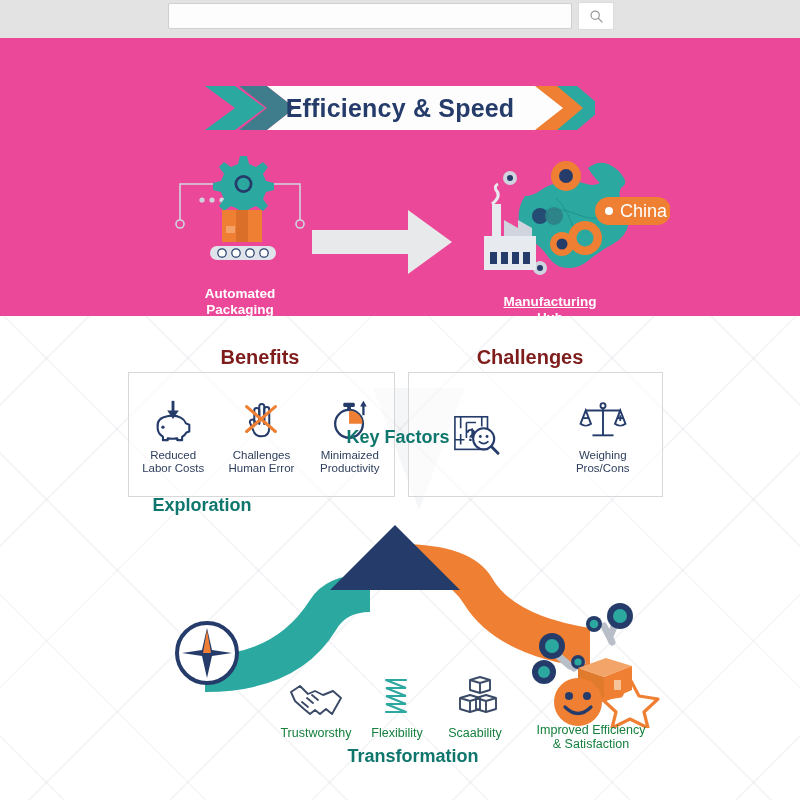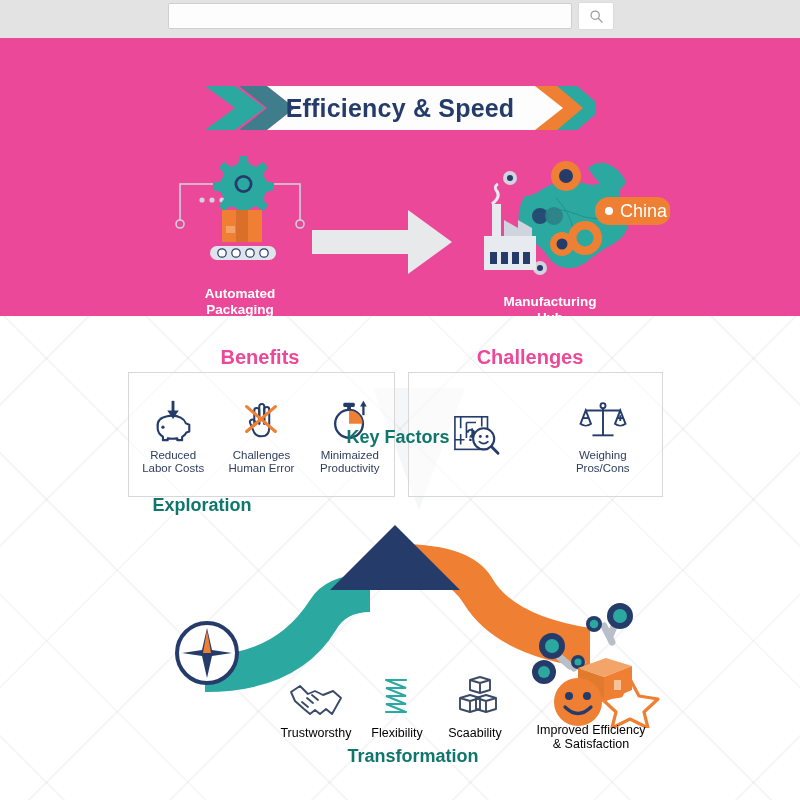--- a/index.html
+++ b/index.html
@@ -43,36 +43,36 @@
     position:absolute;left:0;top:0;width:390px;height:52px;
     display:flex;align-items:center;justify-content:center;
     color:#253c6b;font-size:25px;font-weight:bold;letter-spacing:.2px;
     z-index:3;
   }
   .hero-label{
     position:absolute;text-align:center;color:#ffffff;
     font-size:13.5px;font-weight:bold;line-height:16px;
   }
   .lbl-auto{left:170px;top:248px;width:140px;}
-  .lbl-hub{left:480px;top:256px;width:140px;}
+  .lbl-hub{left:480px;top:256px;width:140px;text-decoration:underline;}
 
   
   .lower{
     position:absolute;left:0;top:316px;width:800px;height:484px;
     background:#ffffff;overflow:hidden;
   }
   .hatch{
     position:absolute;left:-40px;top:-40px;width:880px;height:560px;
     background-image:
       repeating-linear-gradient(45deg, rgba(0,0,0,0) 0 98px, rgba(120,130,150,.07) 98px 100px),
       repeating-linear-gradient(-45deg, rgba(0,0,0,0) 0 98px, rgba(120,130,150,.07) 98px 100px);
     pointer-events:none;
   }
   .sec-title{
-    position:absolute;font-size:20px;font-weight:bold;color:#ec4899;text-align:center;
+    position:absolute;font-size:20px;font-weight:bold;color:#7f1d1d;text-align:center;
   }
   .t-benefits{left:160px;top:30px;width:200px;}
   .t-challenges{left:430px;top:30px;width:200px;}
 
   .card{
     position:absolute;background:rgba(255,255,255,.55);
     border:1px solid #d8d8d8;box-sizing:border-box;
   }
   .card-benefits{left:128px;top:56px;width:267px;height:125px;}
   .card-challenges{left:408px;top:56px;width:255px;height:125px;}
@@ -85,21 +85,21 @@
   .tri-wm{
     position:absolute;left:373px;top:72px;width:0;height:0;
     border-left:46px solid transparent;border-right:46px solid transparent;
     border-top:122px solid rgba(130,140,155,.08);
   }
   .j-label{position:absolute;text-align:center;color:#0f766e;}
   .l-exploration{left:128px;top:495px;width:148px;font-size:18px;font-weight:bold;}
   .l-key{left:328px;top:427px;width:140px;font-size:18px;font-weight:bold;}
   .l-transformation{left:322px;top:746px;width:182px;font-size:18px;font-weight:bold;}
   .mini{
-    position:absolute;text-align:center;font-size:12.5px;color:#000000;line-height:14px;
+    position:absolute;text-align:center;font-size:12.5px;color:#15803d;line-height:14px;
   }
   .m-trust{left:268px;top:726px;width:96px;}
   .m-flex{left:356px;top:726px;width:82px;}
   .m-scal{left:434px;top:726px;width:82px;}
   .m-improved{left:520px;top:723px;width:142px;}
 </style>
 </head>
 <body>
 
 <div class="page">

